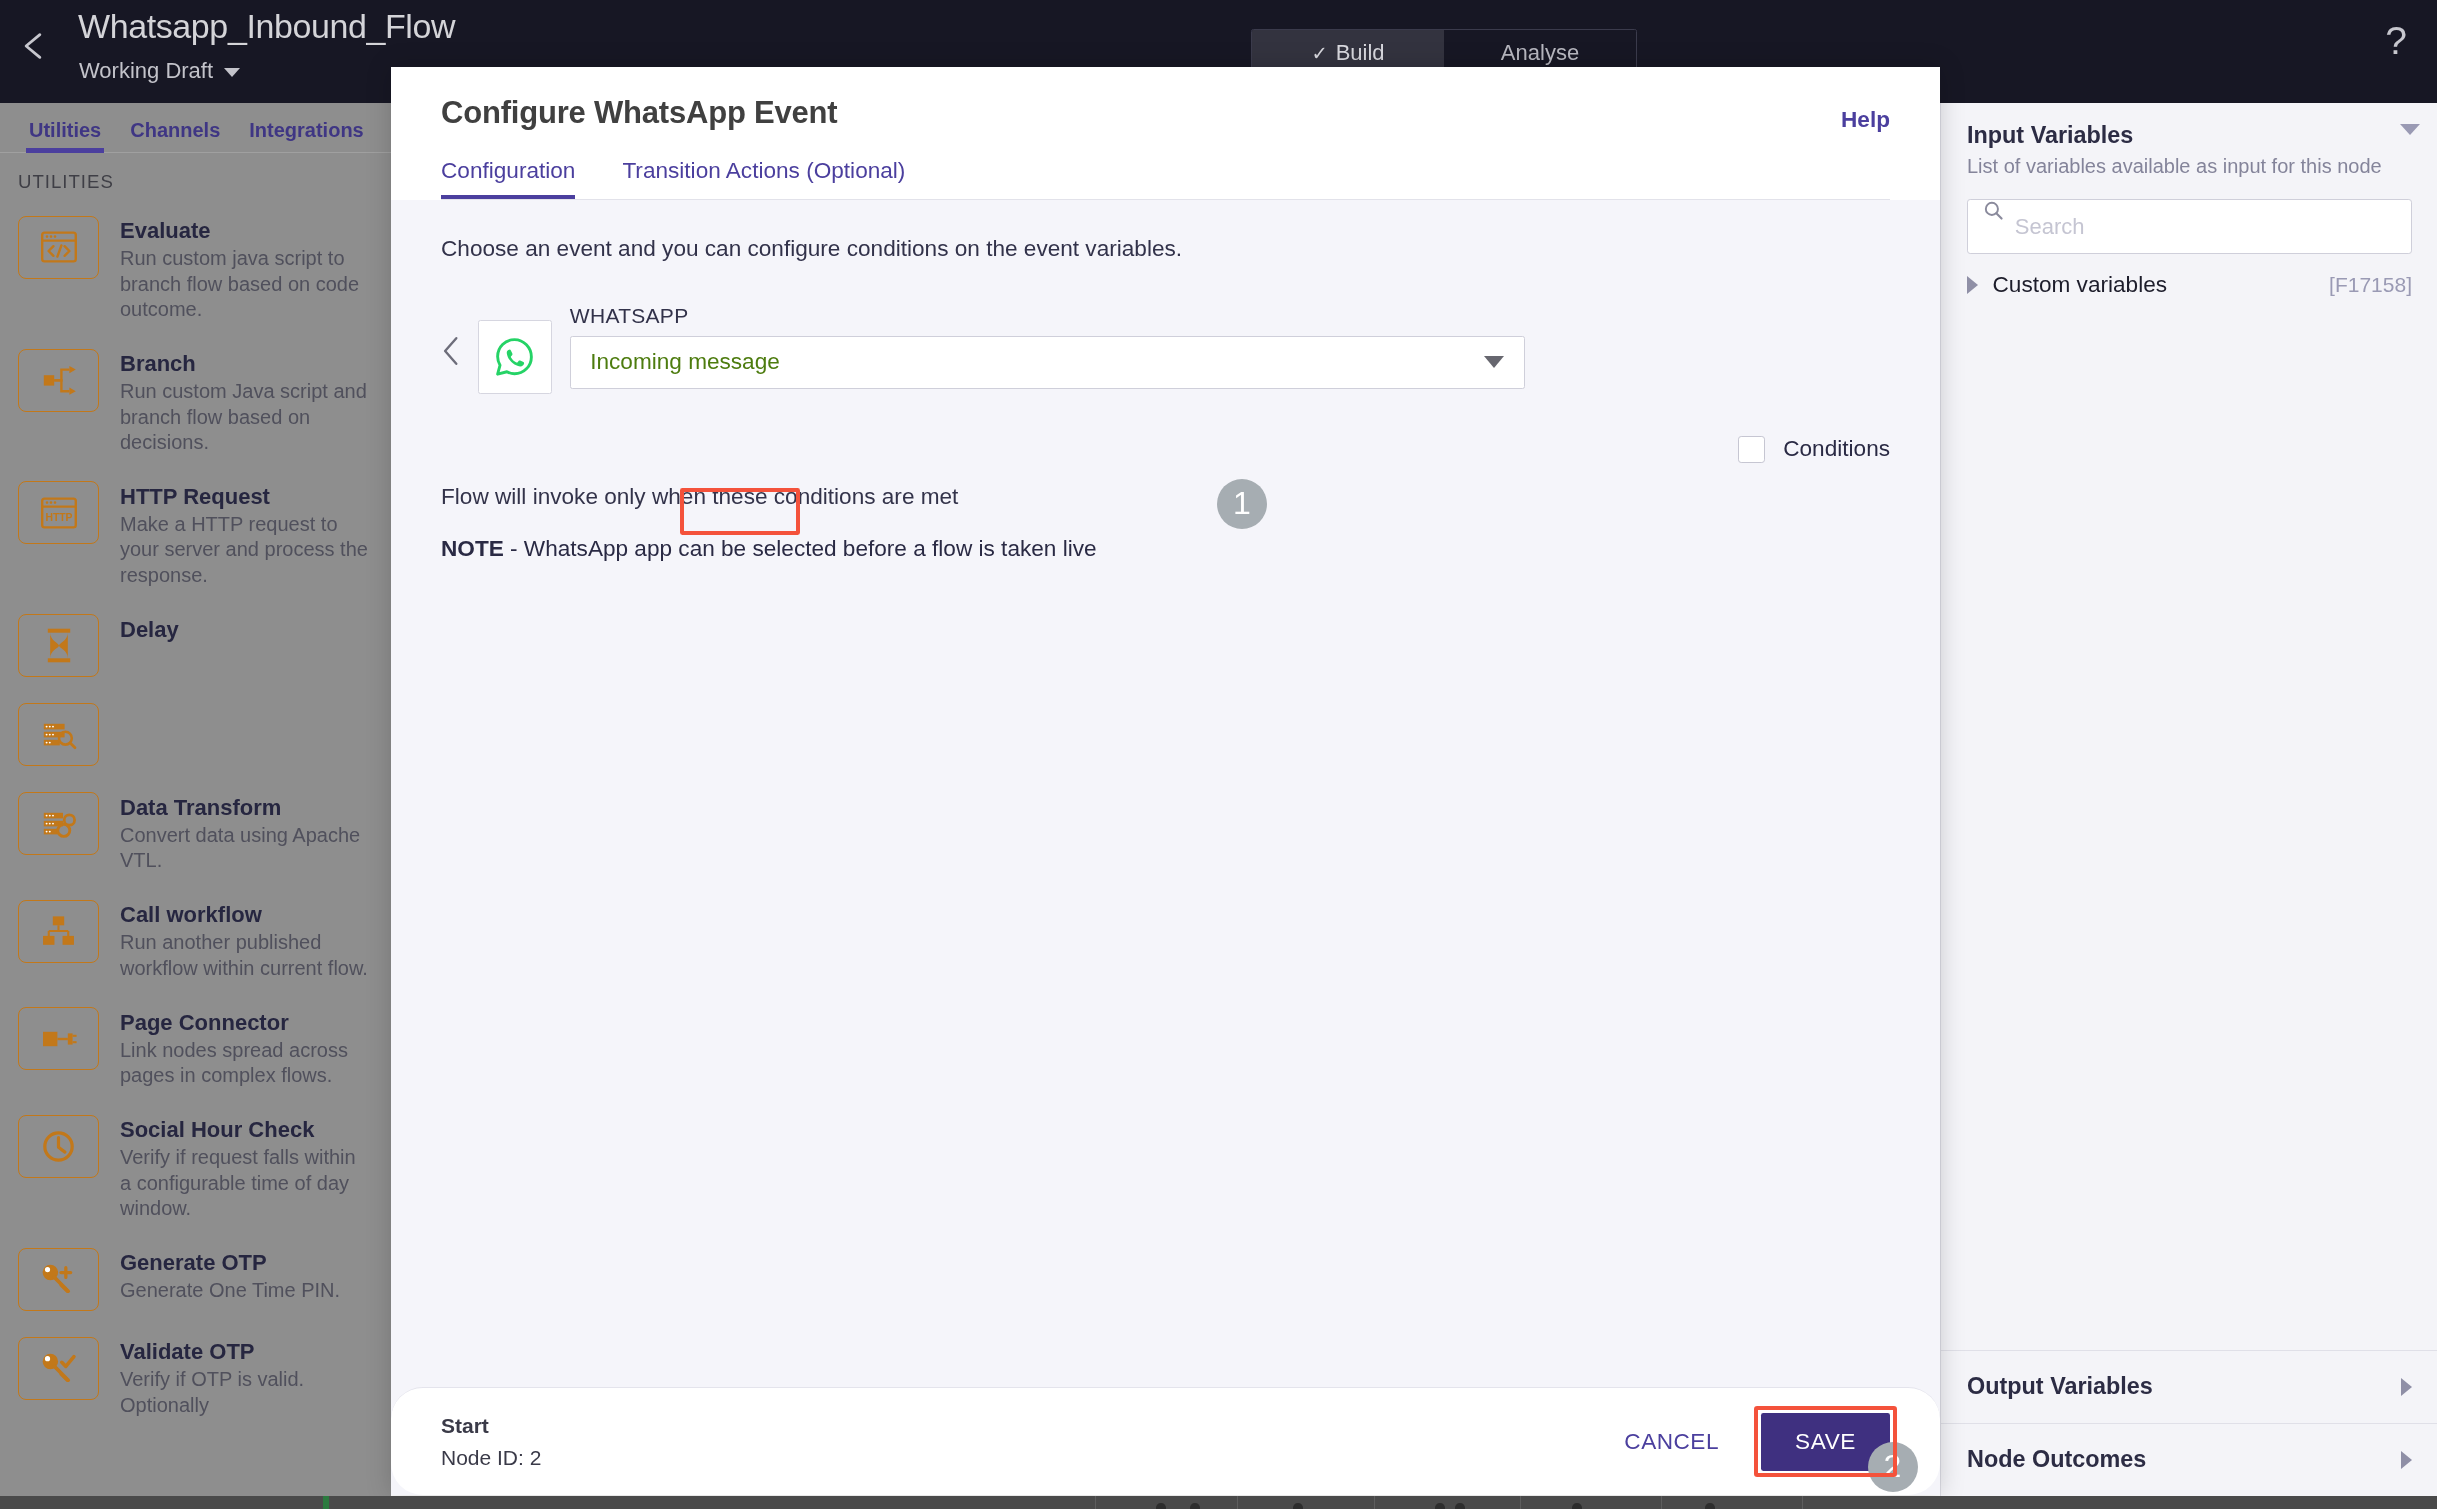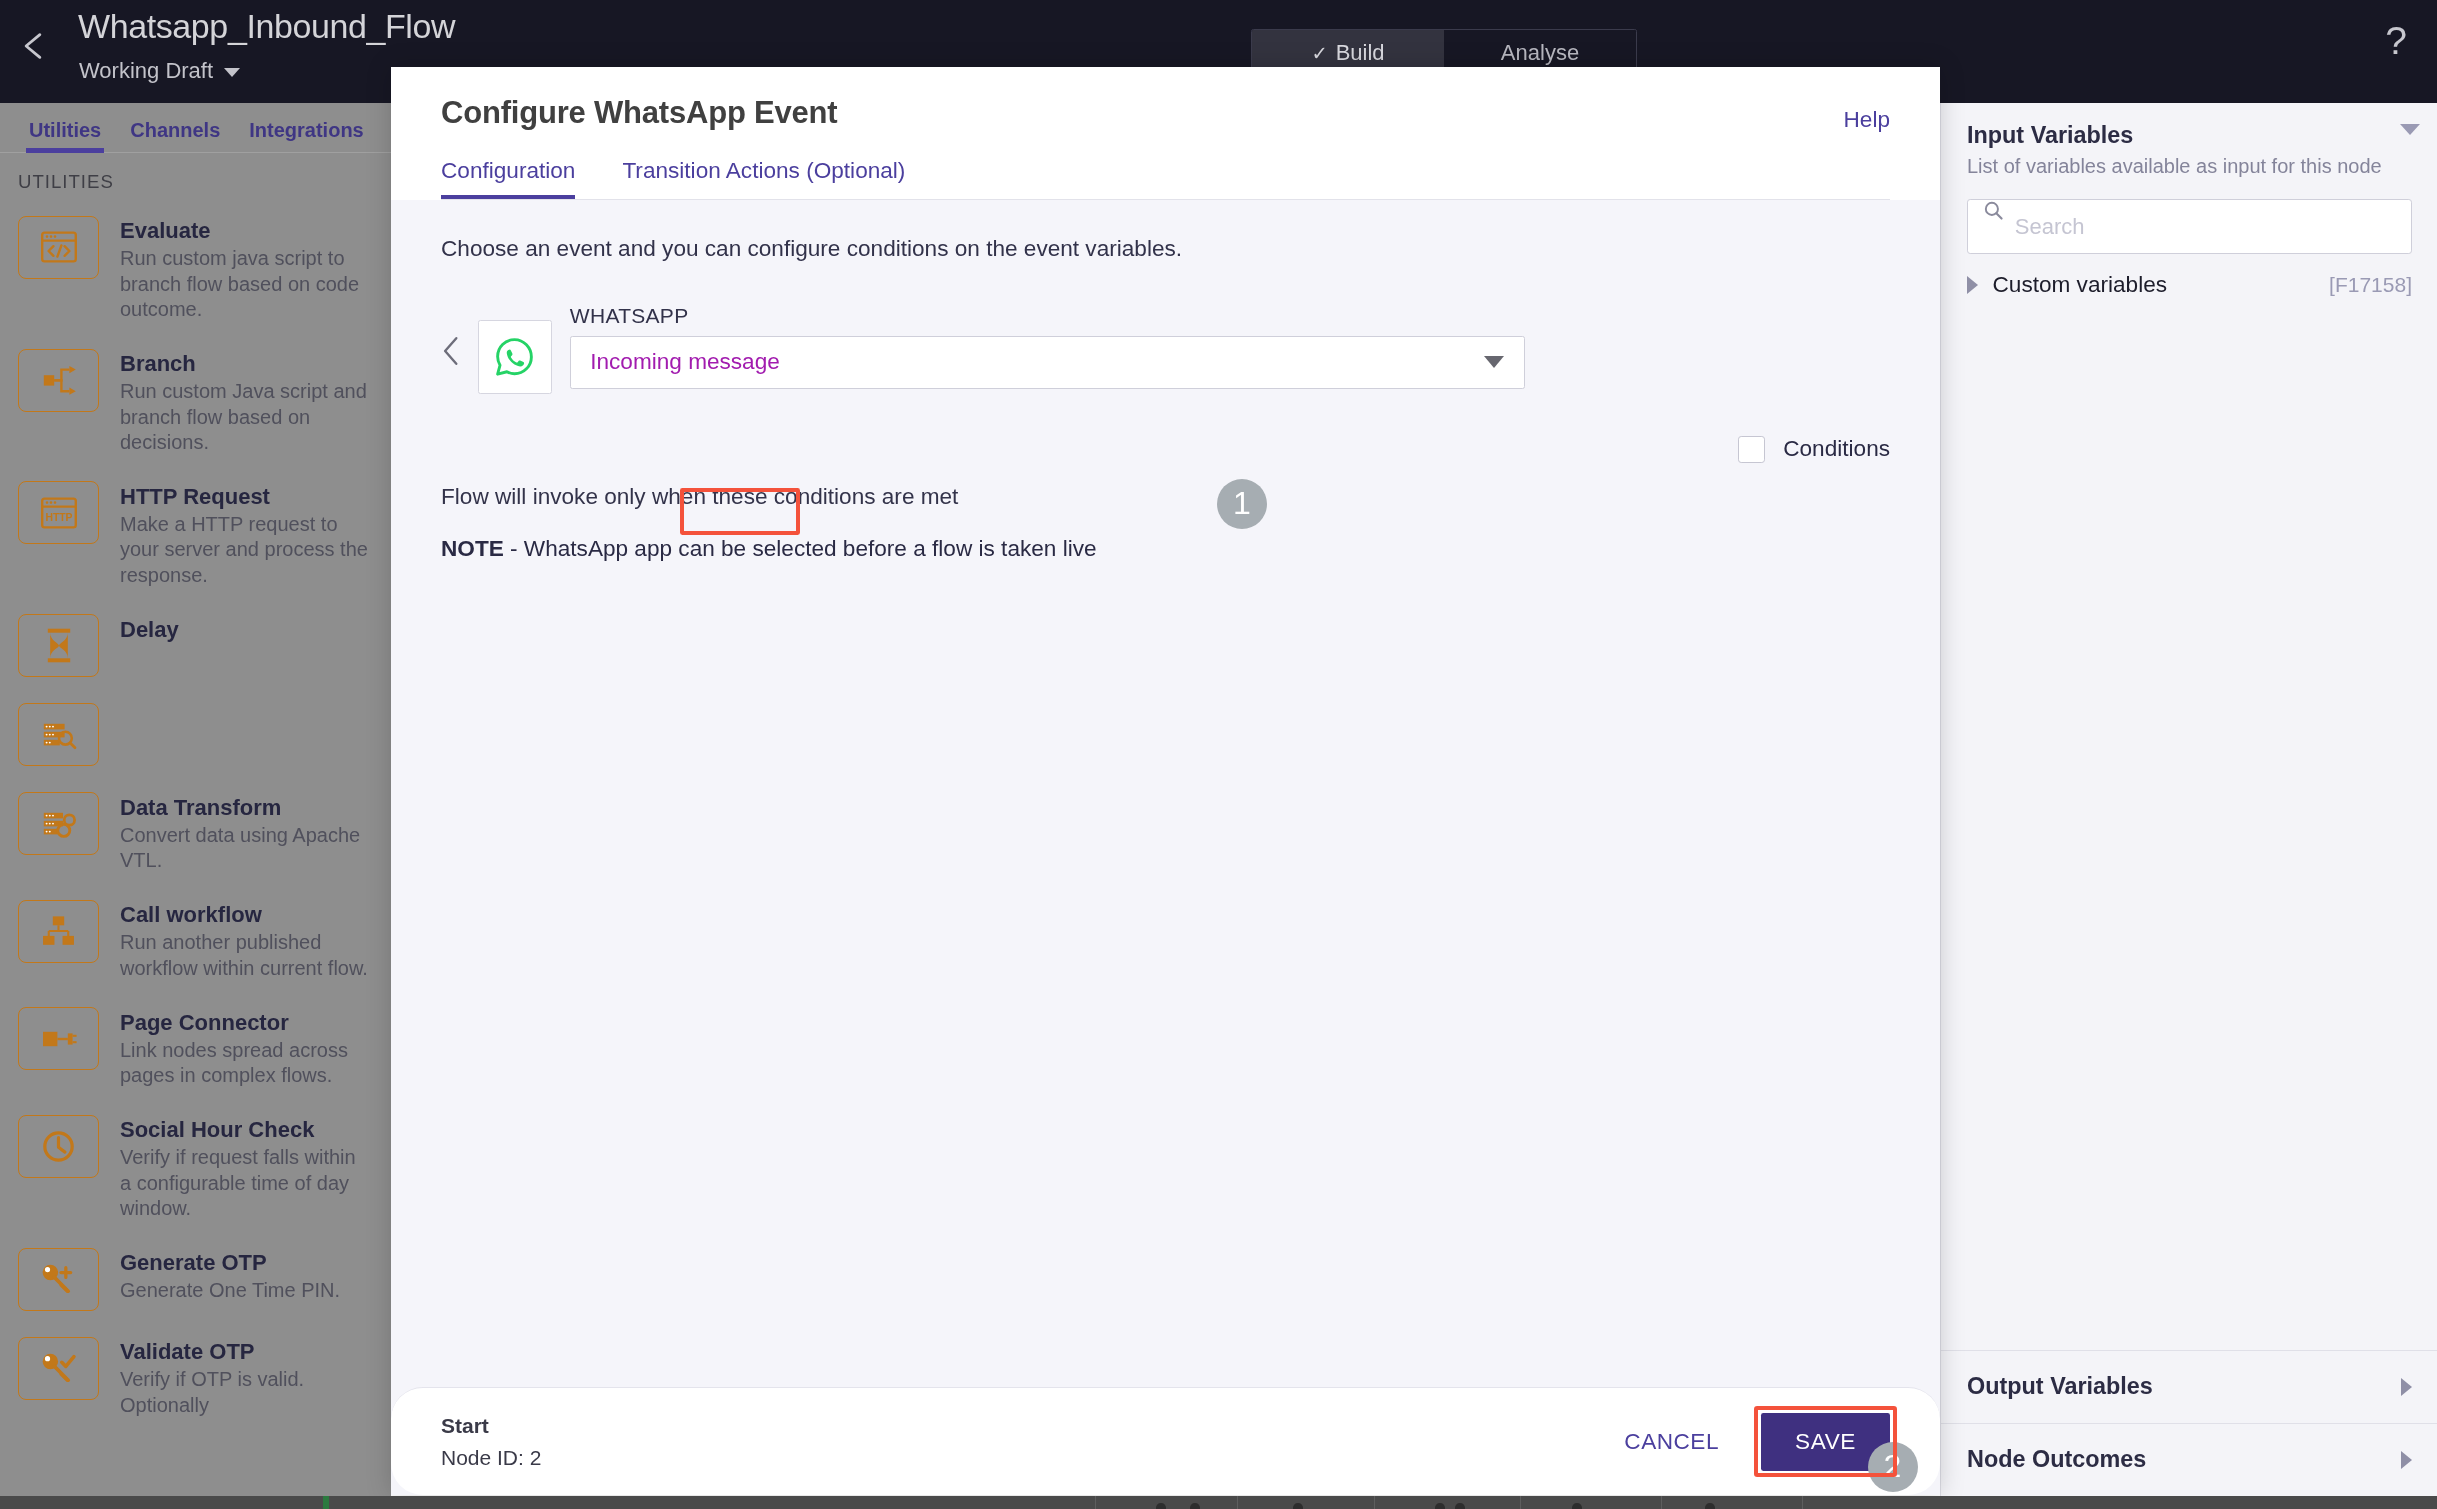--- a/index.html
+++ b/index.html
@@ -167,21 +167,21 @@
     position: absolute; left: 391px; top: 67px;
     width: 1549px; height: 1428px;
     background: #f5f5fa;
     box-shadow: 0 0 24px rgba(0,0,0,0.18);
     display: flex; flex-direction: column;
   }
   .modal-head { background: #ffffff; padding: 27.5px 50px 0 50px; position: relative; }
   .modal-title { font-size: 31px; font-weight: 700; color: #404040; letter-spacing: -0.2px; }
   .modal-help {
     position: absolute; right: 50px; top: 40px;
-    font-size: 22.6px; color: #4b3f9e; font-weight: 400; cursor: pointer;
+    font-size: 22.6px; color: #4b3f9e; font-weight: 700; cursor: pointer;
   }
   .modal-tabs {
     display: flex; gap: 0; margin-top: 27.5px;
     border-bottom: 0.8px solid #e2e2ea;
   }
   .modal-tab {
     font-size: 22.6px; color: #4b3f9e; padding: 0 18px 14.5px 0;
     margin-right: 29px; cursor: pointer; position: relative;
   }
   .modal-tab.active { font-weight: 400; }
@@ -206,21 +206,21 @@
     margin-left: 4.8px; margin-top: 16px;
   }
   .ev-fields { margin-left: 18px; flex: 1; }
   .ev-caption { font-size: 21px; color: #32324a; letter-spacing: 0.3px; }
   .ev-select {
     margin-top: 8px; height: 53px; background: #fff;
     border: 0.8px solid #cfcfda; border-radius: 2.4px;
     display: flex; align-items: center; justify-content: space-between;
     padding: 0 19.4px; width: 955px; position: relative; cursor: pointer;
   }
-  .ev-select-value { font-size: 22.6px; color: #a21caf; }
+  .ev-select-value { font-size: 22.6px; color: #4d7c0f; }
   .ev-caret {
     width: 0; height: 0;
     border-left: 10.5px solid transparent;
     border-right: 10.5px solid transparent;
     border-top: 12px solid #67676f;
   }
   
   .hl-box {
     position: absolute; left: 289px; top: 288px;
     width: 120px; height: 47px;

